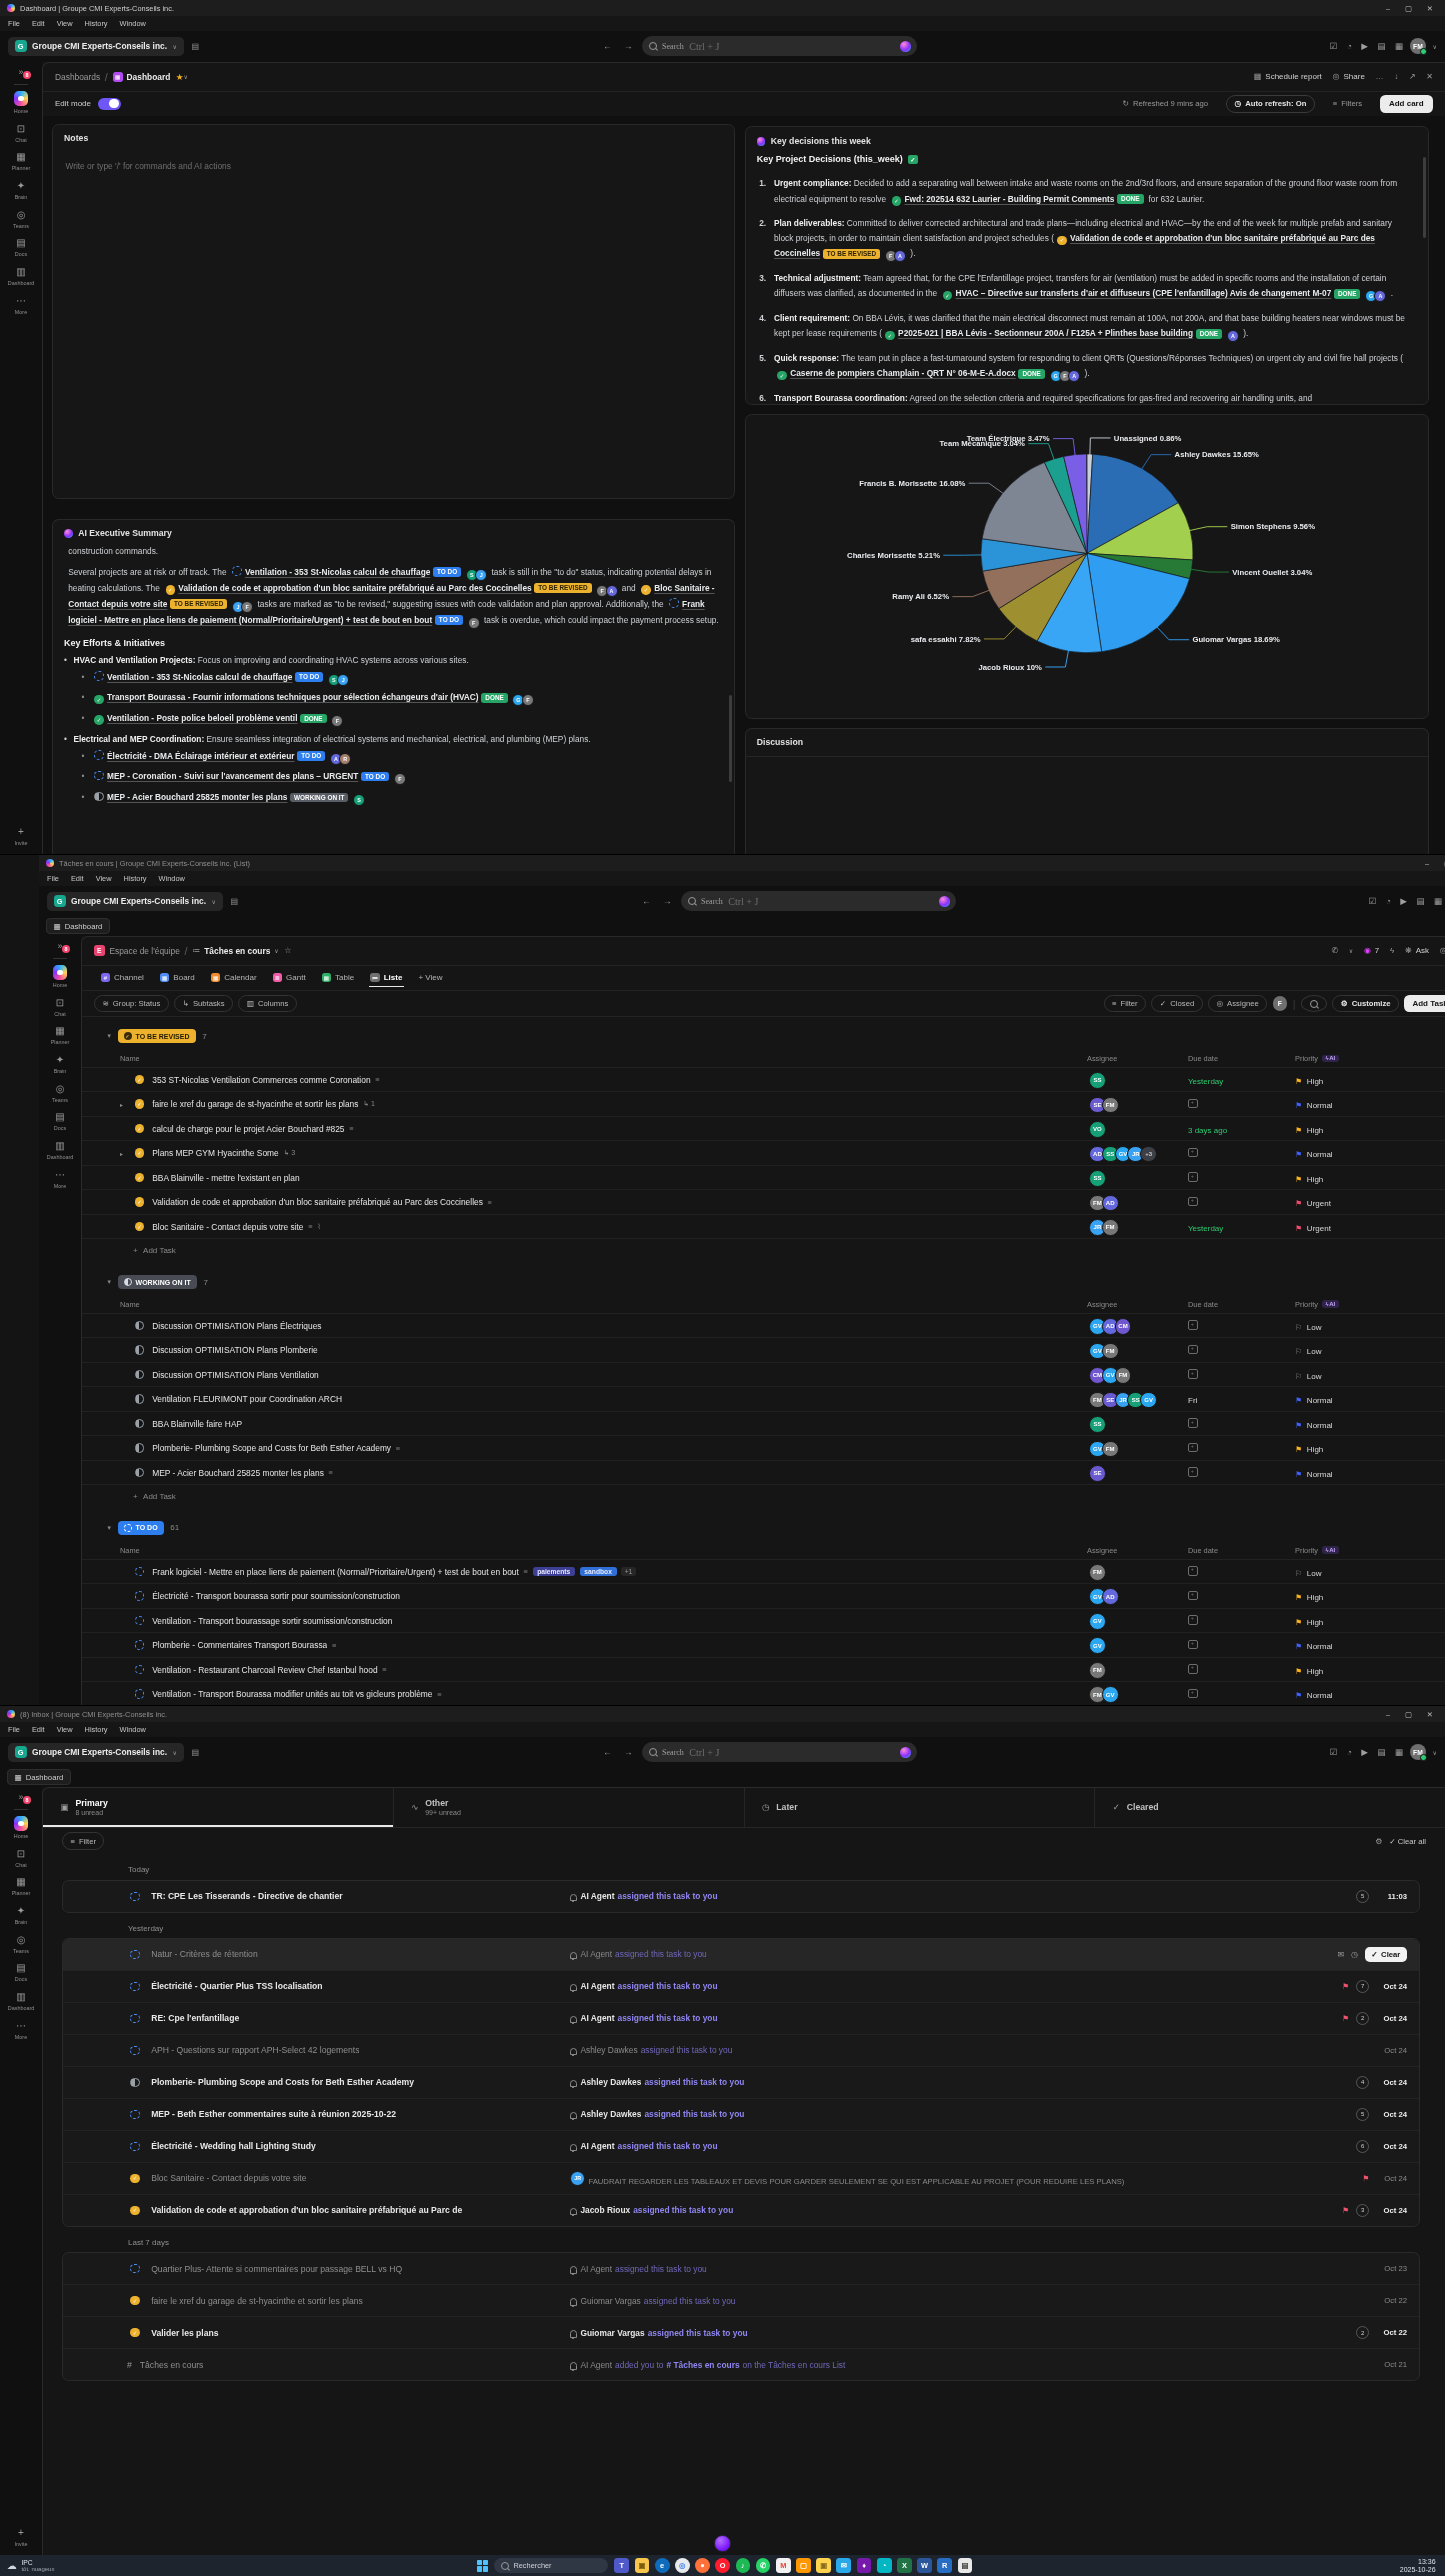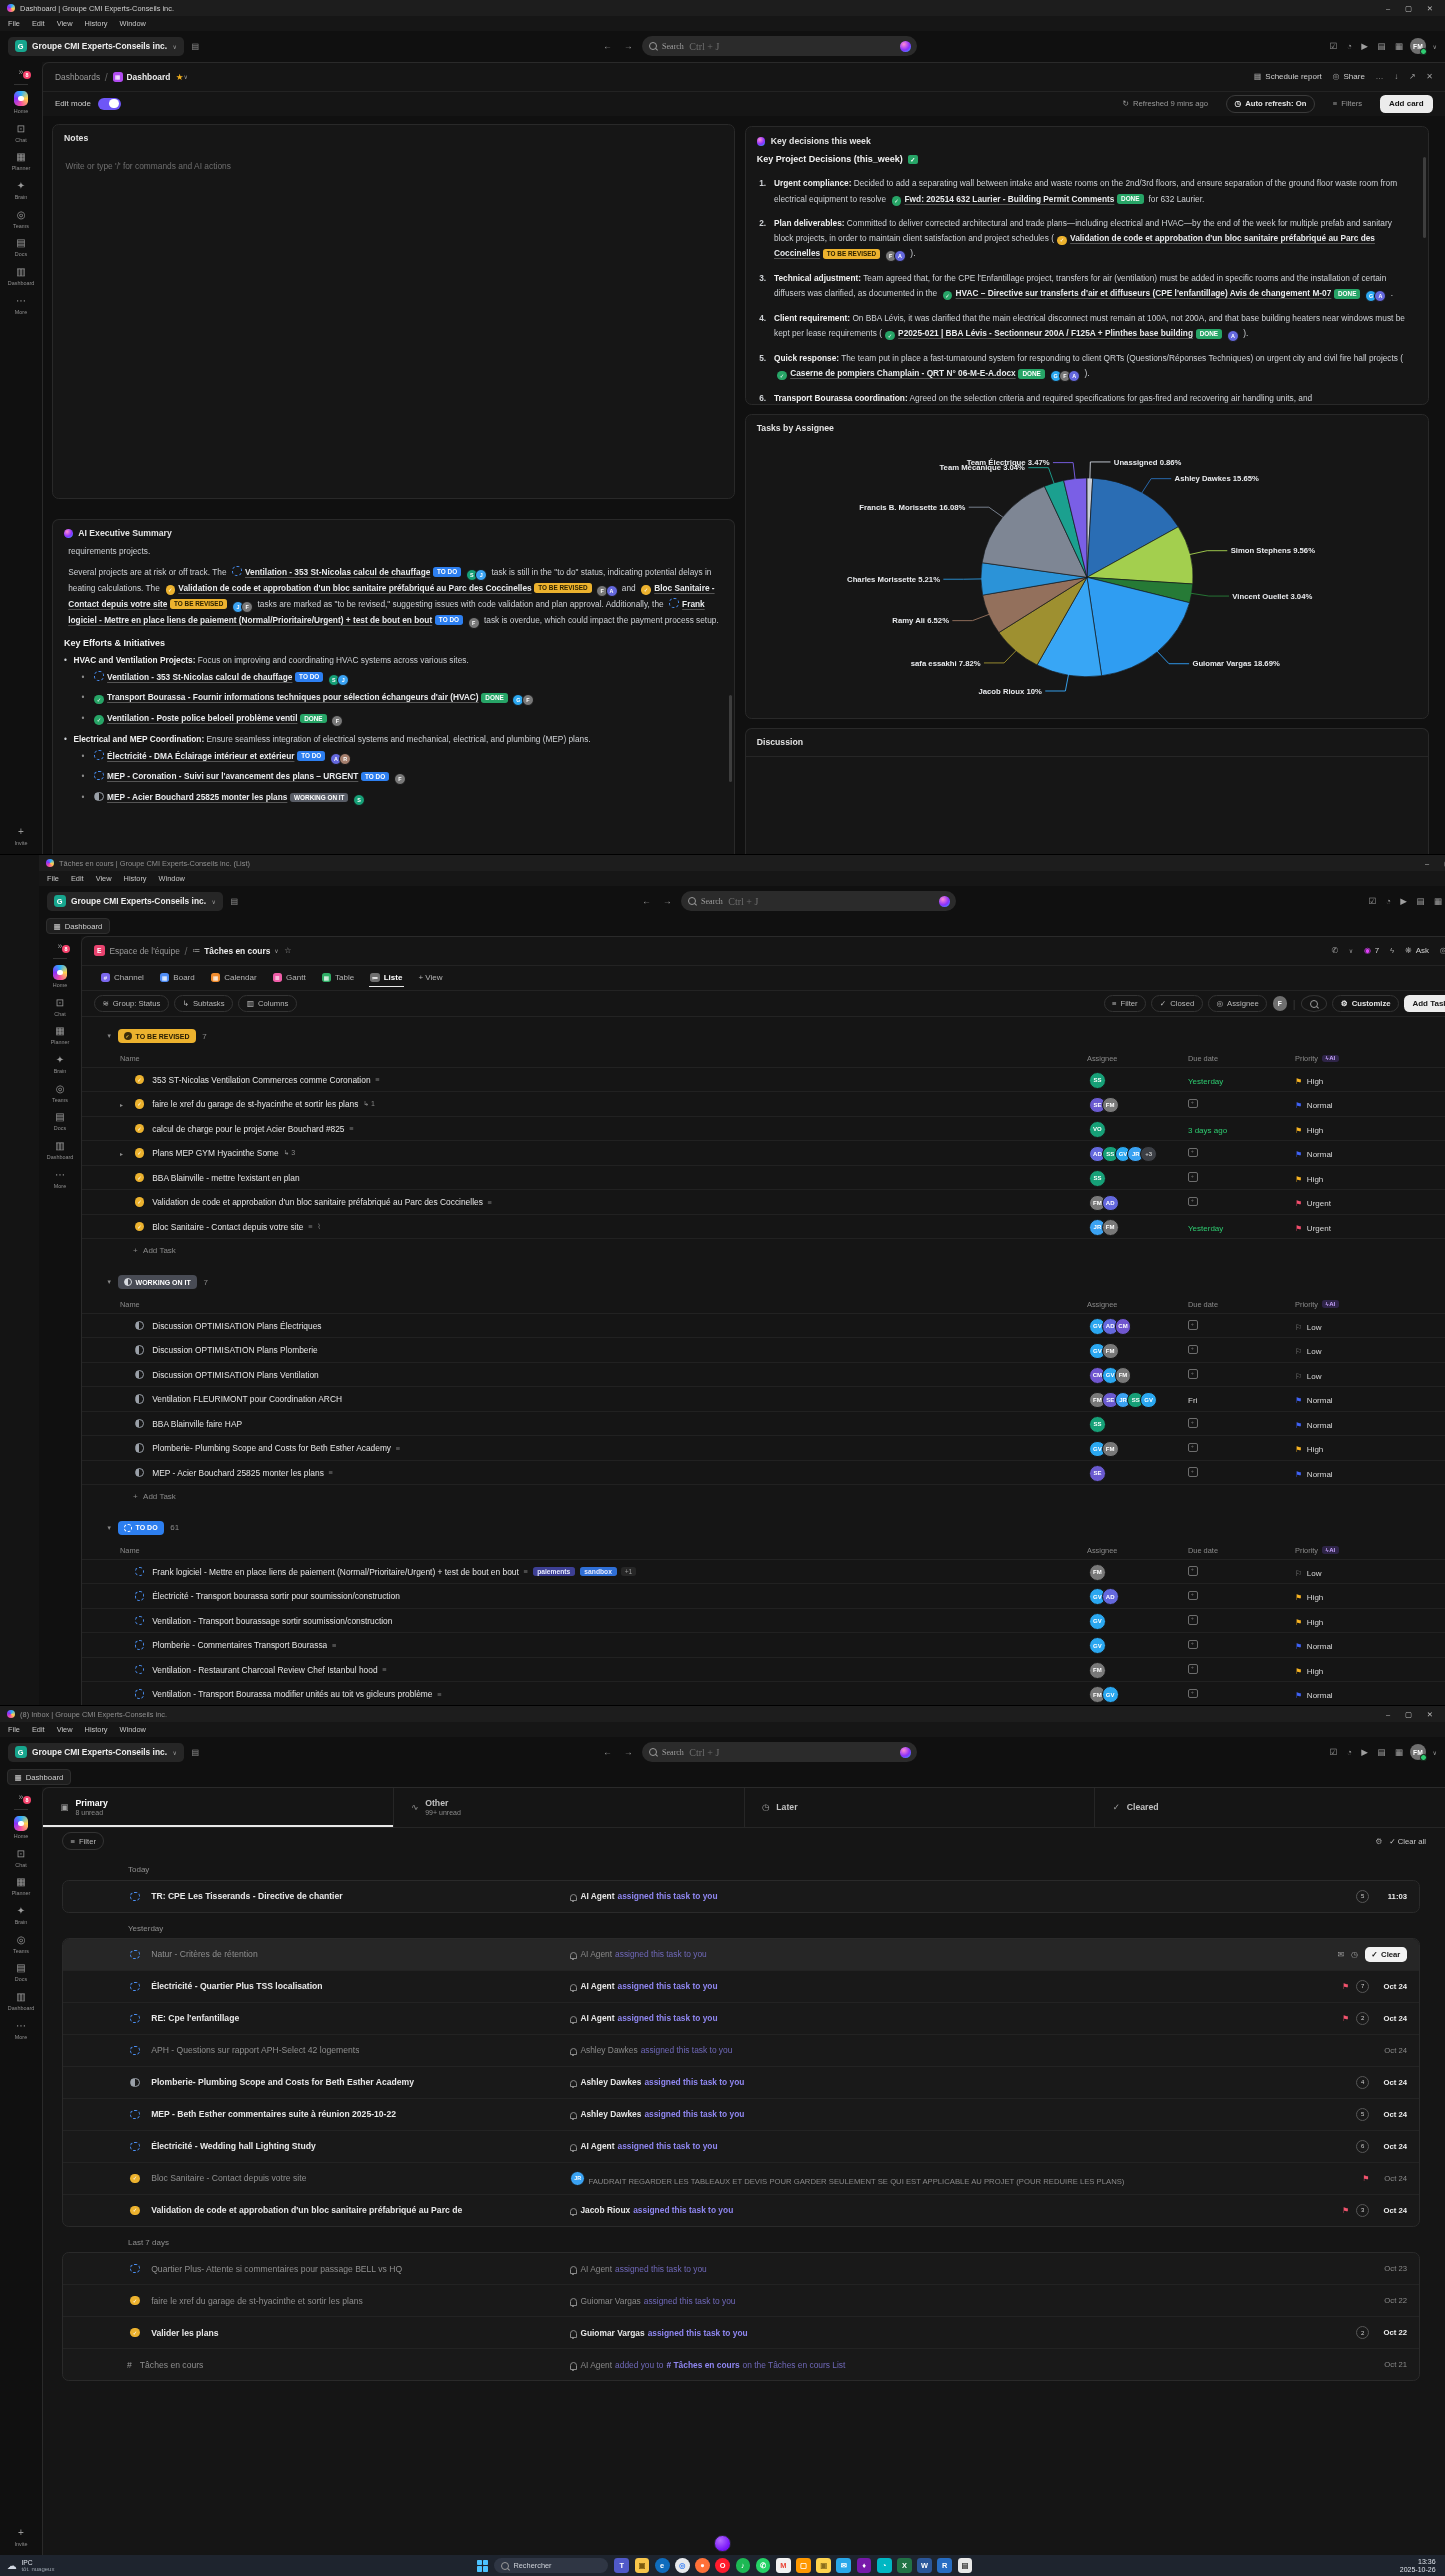--- a/index.html
+++ b/index.html
@@ -403,21 +403,20 @@
                   <span class="av" style="background: rgb(42, 167, 240); height: 10px; width: 10px; font-size: 5.4px;">G</span>
                   <span class="av" style="background: rgb(120, 120, 120); height: 10px; width: 10px; font-size: 5.4px;">F</span>
                   <span class="av" style="background: rgb(100, 104, 221); height: 10px; width: 10px; font-size: 5.4px;">A</span>
                 </span><span class="rt"> ).</span></li>
               <li class="dec-item rich"><span class="rb">Transport Bourassa coordination:</span><span class="rt"> Agreed on the selection criteria and required specifications for gas-fired and recovering air handling units, and</span></li>
             </ol>
           <span class="vthumb" style="top:29.5px;height:81px;"></span>
         </div>
 
         <div class="card" style="left:702px;top:298px;width:682px;height:303px;">
-          <div class="card-hd">Tasks by Assignee</div>
           <svg id="pie-svg" viewBox="0 0 1016 408" width="682" height="274">
               <path d="M508,206 L508.0,58.0 A158,148 0 0 1 516.5,58.2 Z" fill="#c9ced8" stroke="#17191d" stroke-width="1"></path>
               <polyline points="512.2,62.1 513.0,34.1 543.0,34.1" fill="none" stroke="#c9ced8" stroke-width="1.4"></polyline>
               <text x="547.9706514374454" y="38.06277239240663" text-anchor="start" class="pie-label">Unassigned 0.86%</text>
               <path d="M508,206 L516.5,58.2 A158,148 0 0 1 644.0,130.7 Z" fill="#2a6db4" stroke="#17191d" stroke-width="1"></path>
               <polyline points="587.9,82.9 603.5,59.0 633.5,59.0" fill="none" stroke="#2a6db4" stroke-width="1.4"></polyline>
               <text x="638.4982032824677" y="62.98008141488401" text-anchor="start" class="pie-label">Ashley Dawkes 15.65%</text>
               <path d="M508,206 L644.0,130.7 A158,148 0 0 1 665.6,215.9 Z" fill="#a3cf4e" stroke="#17191d" stroke-width="1"></path>
               <polyline points="657.8,172.7 687.0,166.3 717.0,166.3" fill="none" stroke="#a3cf4e" stroke-width="1.4"></polyline>
               <text x="722.0234552173113" y="170.26786291841205" text-anchor="start" class="pie-label">Simon Stephens 9.56%</text>
@@ -449,21 +448,21 @@
               <polyline points="490.7,62.9 487.3,35.1 457.3,35.1" fill="none" stroke="#7a5fe6" stroke-width="1.4"></polyline>
               <text x="452.2918622117579" y="39.09276478511066" text-anchor="end" class="pie-label">Team Électrique 3.47%</text>
             </svg>
         </div>
 
         <div class="card" style="left:9.4px;top:403px;width:681px;height:337px;border-bottom:none;border-bottom-left-radius:0;border-bottom-right-radius:0;">
           <div class="card-hd">
               <span class="ai-orb" style="width:8.7px;height:8.7px;"></span>
               <span>AI Executive Summary</span>
             </div>
-          <div class="rich" style="padding:0 14.8px 4px;">requirements projects.</div>
+          <div class="rich" style="padding:0 14.8px 4px;">construction commands.</div>
           <div class="rich sum-body" id="summary-body"><span class="rt">Several projects are at risk or off track. The </span><span class="ic ic-todo"></span><span class="rl">Ventilation - 353 St-Nicolas calcul de chauffage</span><span class="chip" style="background: rgb(45, 127, 240); color: rgb(255, 255, 255);">TO DO</span><span class="avs">
                 <span class="av" style="background: rgb(22, 160, 119); height: 10px; width: 10px; font-size: 5.4px;">S</span>
                 <span class="av" style="background: rgb(58, 162, 242); height: 10px; width: 10px; font-size: 5.4px;">J</span>
               </span><span class="rt"> task is still in the "to do" status, indicating potential delays in heating calculations. The </span><span class="ic ic-rev">✓</span><span class="rl">Validation de code et approbation d'un bloc sanitaire préfabriqué au Parc des Coccinelles</span><span class="chip" style="background: rgb(236, 178, 46); color: rgb(44, 33, 0);">TO BE REVISED</span><span class="avs">
                 <span class="av" style="background: rgb(120, 120, 120); height: 10px; width: 10px; font-size: 5.4px;">F</span>
                 <span class="av" style="background: rgb(100, 104, 221); height: 10px; width: 10px; font-size: 5.4px;">A</span>
               </span><span class="rt"> and </span><span class="ic ic-rev">✓</span><span class="rl">Bloc Sanitaire - Contact depuis votre site</span><span class="chip" style="background: rgb(236, 178, 46); color: rgb(44, 33, 0);">TO BE REVISED</span><span class="avs">
                 <span class="av" style="background: rgb(58, 162, 242); height: 10px; width: 10px; font-size: 5.4px;">J</span>
                 <span class="av" style="background: rgb(120, 120, 120); height: 10px; width: 10px; font-size: 5.4px;">F</span>
               </span><span class="rt"> tasks are marked as "to be revised," suggesting issues with code validation and plan approval. Additionally, the </span><span class="ic ic-todo"></span><span class="rl">Frank logiciel - Mettre en place liens de paiement (Normal/Prioritaire/Urgent) + test de bout en bout</span><span class="chip" style="background: rgb(45, 127, 240); color: rgb(255, 255, 255);">TO DO</span><span class="avs">

